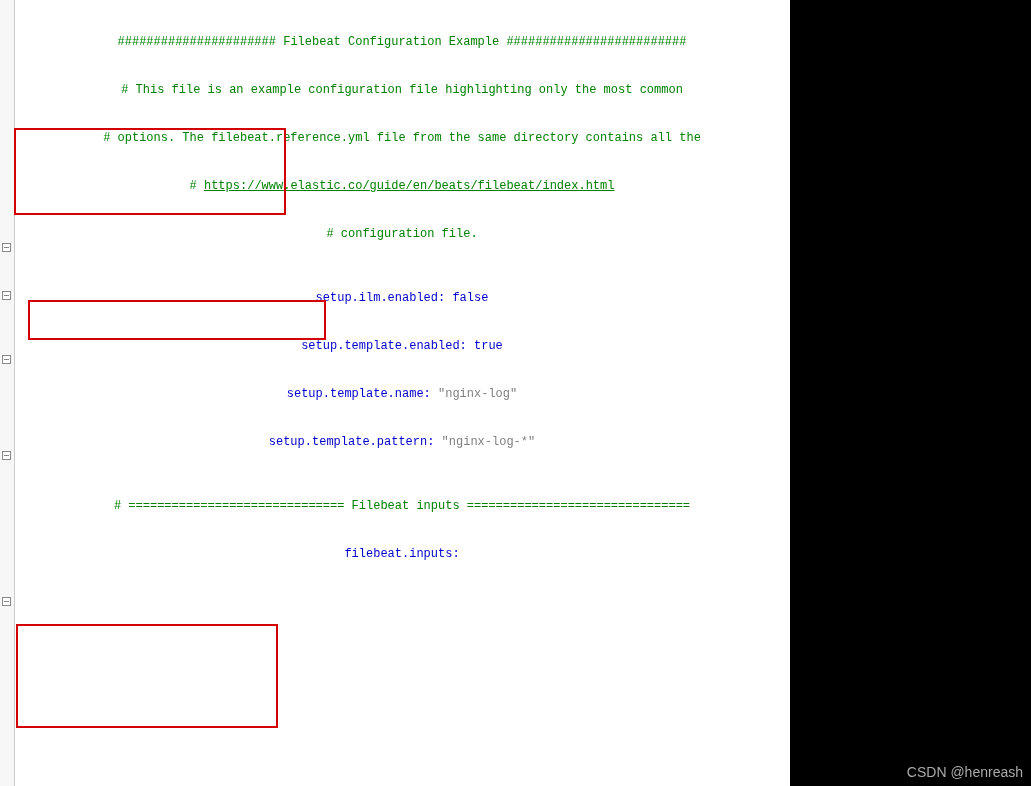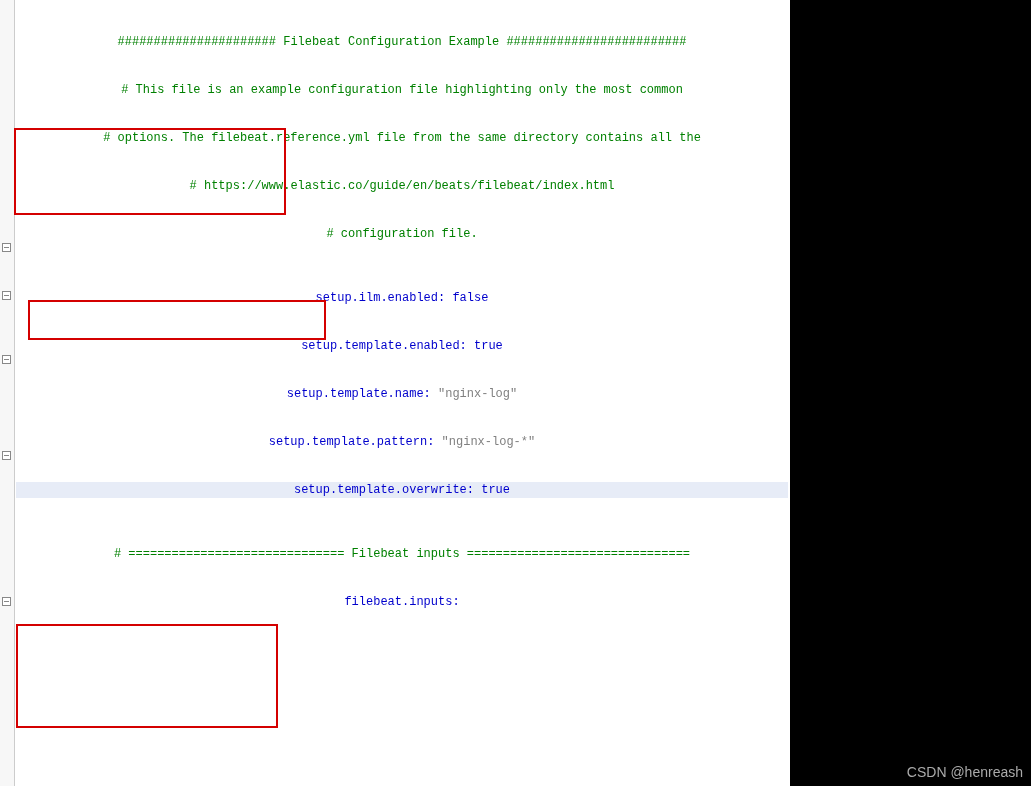--- a/index.html
+++ b/index.html
@@ -48,21 +48,21 @@
     left: 16px;
     top: 2px;
     right: 2px;
     line-height: 16px;
     white-space: pre;
   }
   .line { height:16px; position:relative; }
   .c-green { color: #008000; }
   .c-blue  { color: #0000cc; }
   .c-str   { color: #808080; }
-  .c-link  { color: #008000; }
+  .c-link  { color: #008000; text-decoration: underline; }
   .highlight-line {
     background: #e7ecf7;
   }
   .box {
     position: absolute;
     border: 2px solid #d40000;
     pointer-events: none;
   }
   .watermark {
     position:absolute;
@@ -89,21 +89,20 @@
     <div class="line"><span class="c-green">###################### Filebeat Configuration Example #########################</span></div>
     <div class="line"><span class="c-green"># This file is an example configuration file highlighting only the most common</span></div>
     <div class="line"><span class="c-green"># options. The filebeat.reference.yml file from the same directory contains all the</span></div>
     <div class="line"><span class="c-green"># </span><span class="c-link">https://www.elastic.co/guide/en/beats/filebeat/index.html</span></div>
     <div class="line"><span class="c-green"># configuration file.</span></div>
 
     <div class="line"><span class="c-blue">setup.ilm.enabled:</span><span class="c-blue"> false</span></div>
     <div class="line"><span class="c-blue">setup.template.enabled:</span><span class="c-blue"> true</span></div>
     <div class="line"><span class="c-blue">setup.template.name:</span><span class="c-str"> "nginx-log"</span></div>
     <div class="line"><span class="c-blue">setup.template.pattern:</span><span class="c-str"> "nginx-log-*"</span></div>
-    <div class="line highlight-line"><span class="c-blue">setup.template.overwrite:</span><span class="c-blue"> true</span></div>
 
     <div class="line"><span class="c-green"># ============================== Filebeat inputs ===============================</span></div>
     <div class="line"><span class="c-blue">filebeat.inputs:</span></div>
     
     
     
     
     
     
 

